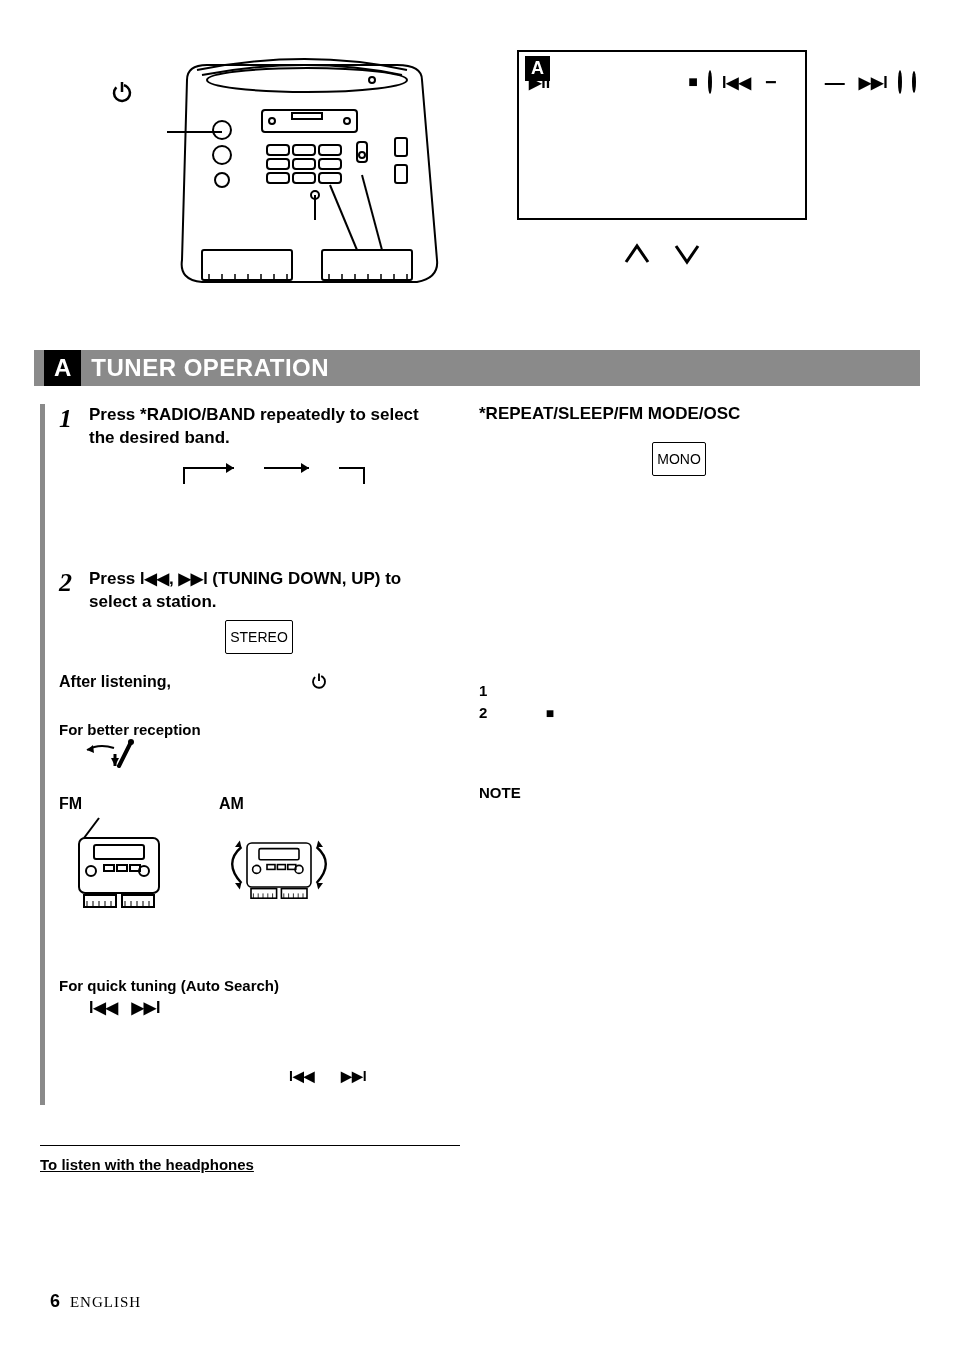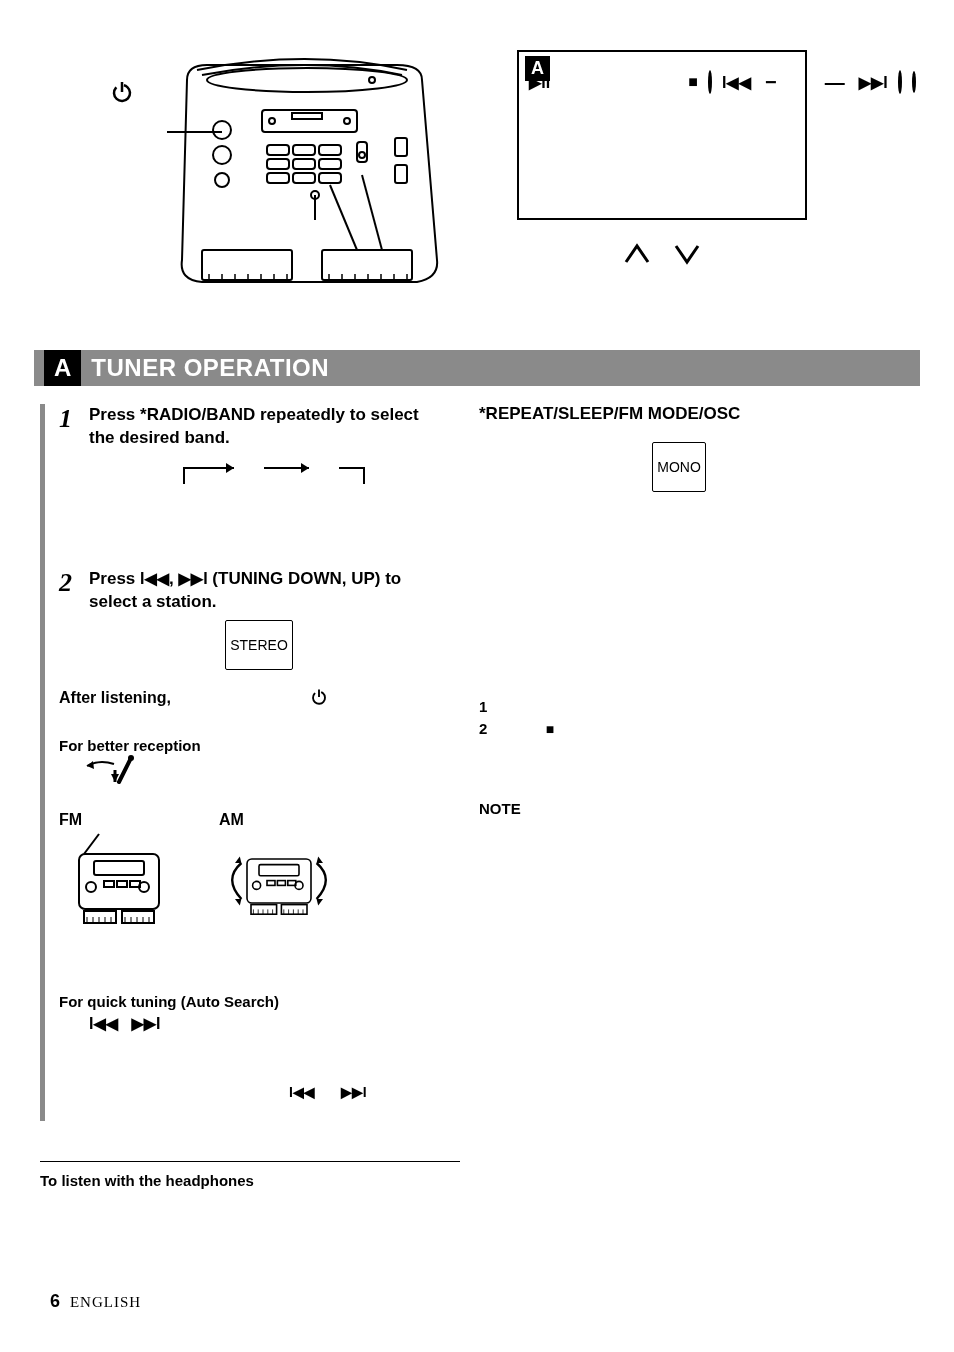--- a/index.html
+++ b/index.html
@@ -131,37 +131,37 @@
     align-items: center;
     justify-content: center;
     margin: 8px 0 80px 30px;
   }
 
   .body-text { font-size: 15px; line-height: 1.45; }
   .bold { font-weight: bold; }
   .lbl-box {
     border: 1.5px solid #000;
     display: inline-block;
-    padding: 16px 4px;
+    padding: 8px 4px;
     border-radius: 2px;
     font-family: Arial;
     font-size: 14px;
     background: #fff;
   }
   .sub-row { margin: 8px 0; }
   .sub-heading { font-weight: bold; font-size: 15px; margin-top: 10px; }
 
   .reception-row { display: flex; gap: 40px; margin-top: 6px; }
   .reception-col { text-align: left; margin-top: 17px; }
   .mini-device {
     width: 120px; height: 100px;
   }
 
   .footer-sep { border: none; border-top: 1.2px solid #000; margin: 40px 0 10px 0; width: 420px; }
-  .footer-heading { font-weight: bold; font-size: 15px; }
+  .footer-heading { font-weight: bold; font-size: 15px; text-decoration: underline; }
   .pagenum-wrap {
     position: absolute;
     bottom: 40px;
     left: 50px;
     font-size: 14px;
   }
   .pagenum-wrap .num { font-weight: bold; font-size: 18px; margin-right: 6px; }
   .lang { font-family: "Times New Roman", serif; font-size: 15px; letter-spacing: 1px; }
 
   svg .st { stroke:#000; stroke-width:2; fill:none; }

